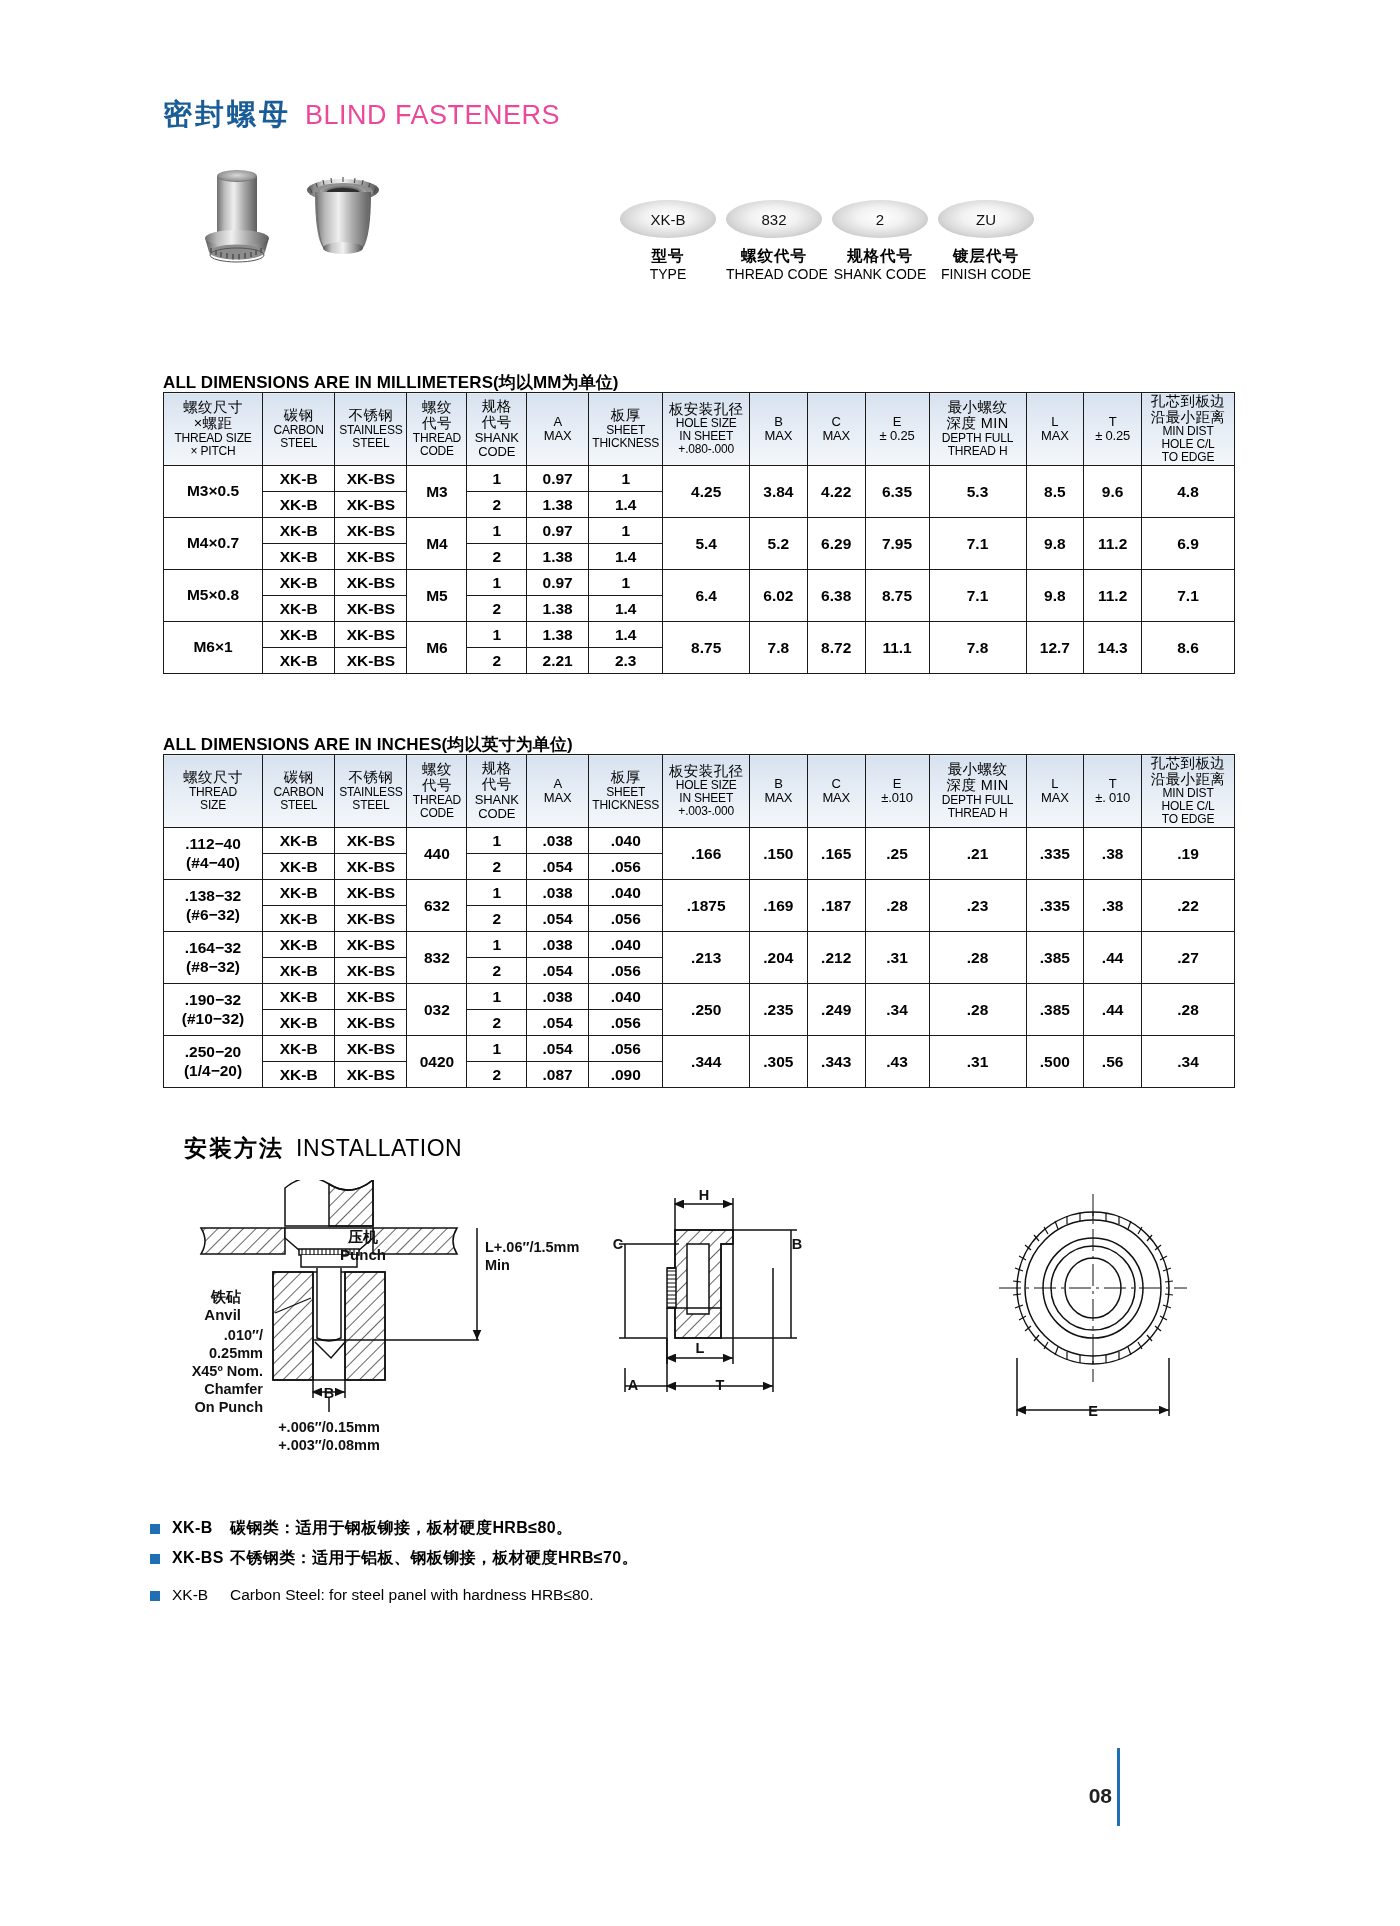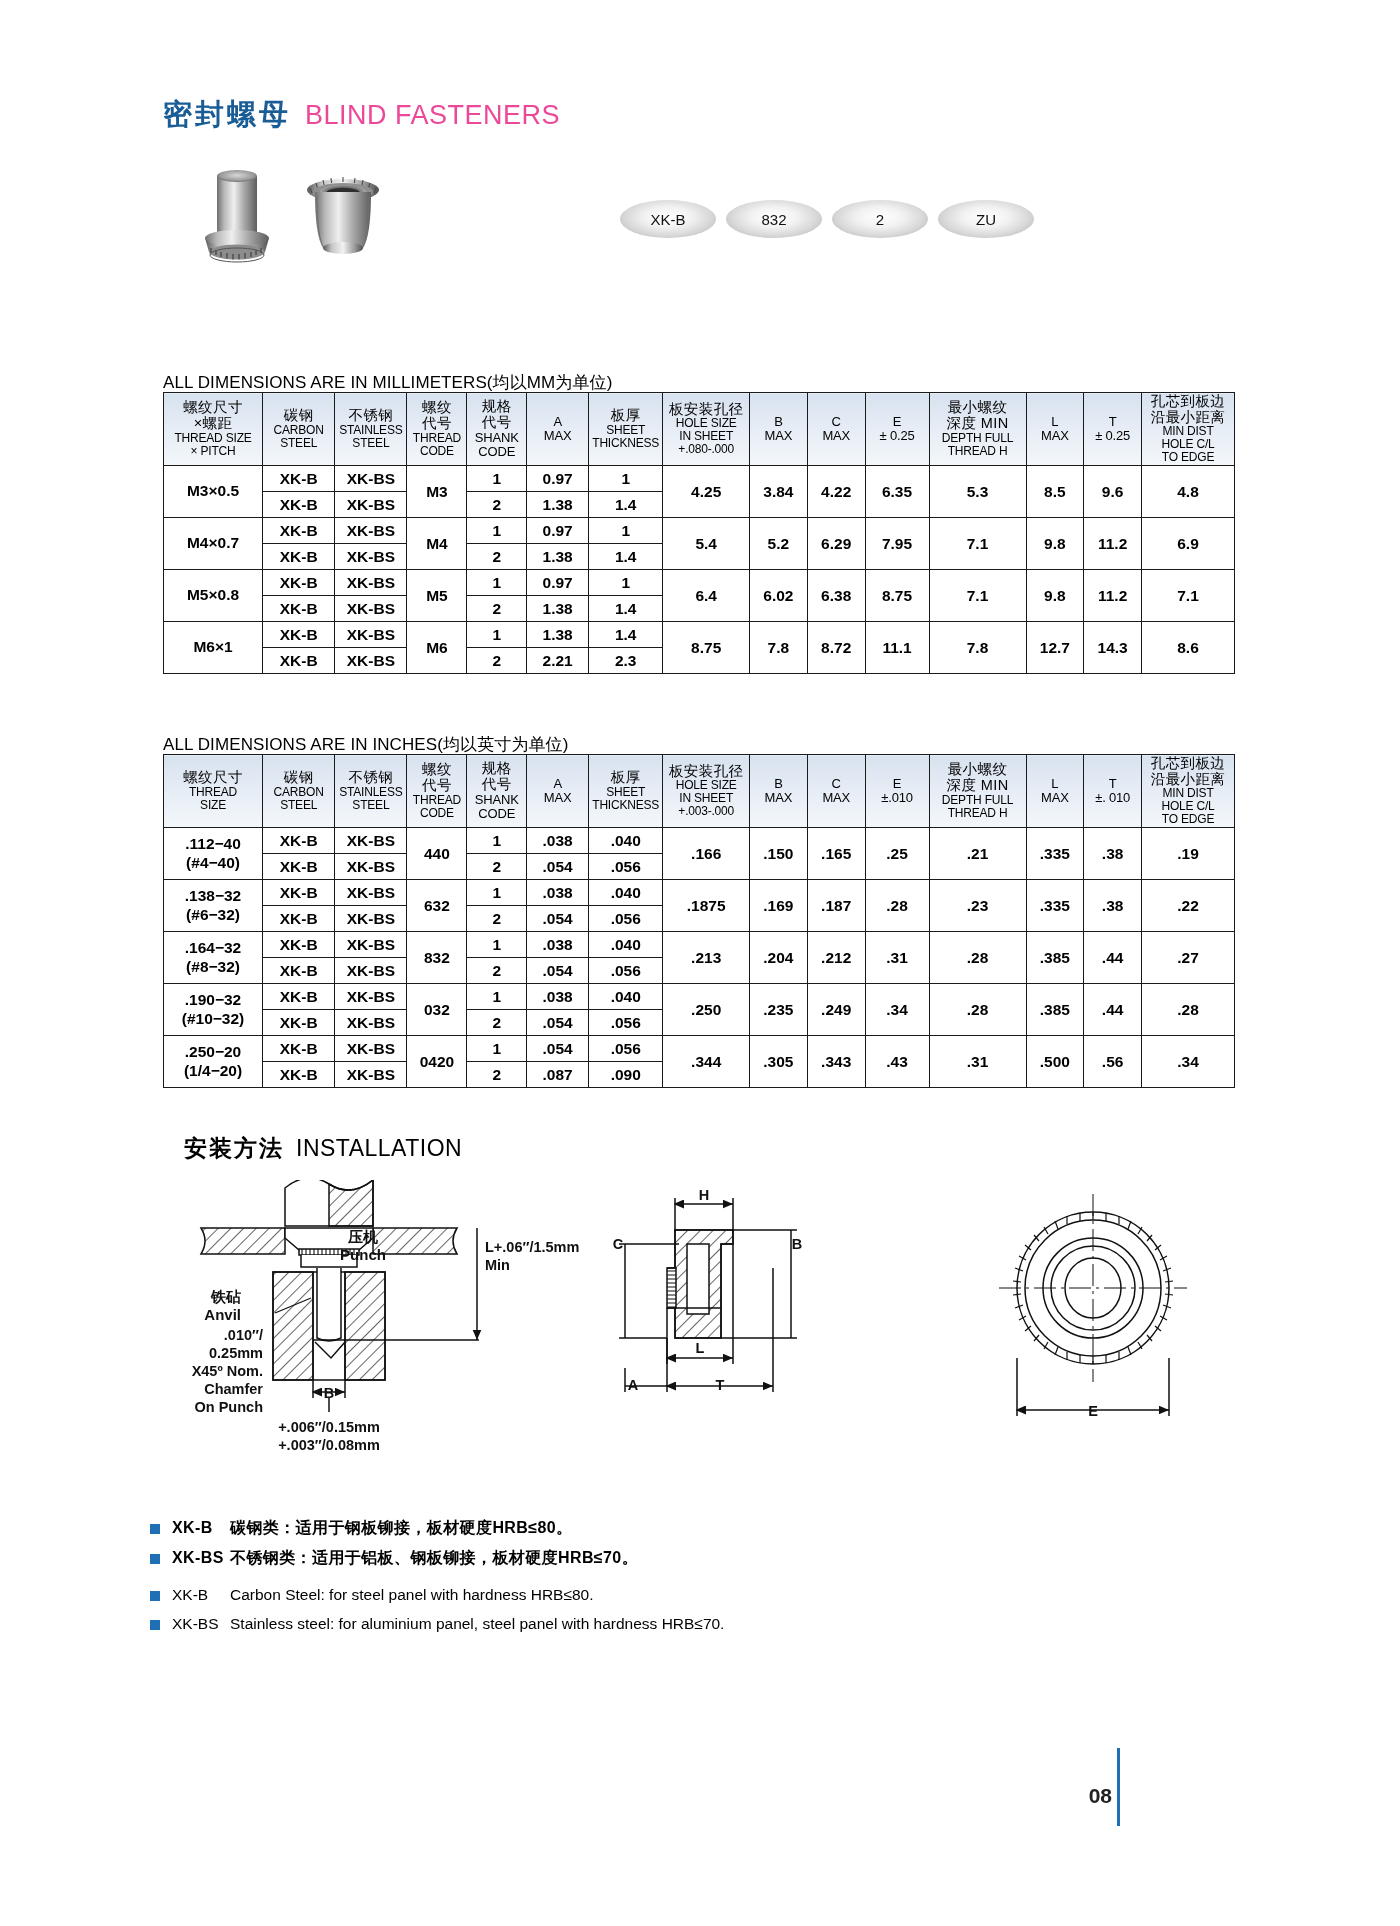--- a/index.html
+++ b/index.html
@@ -26,21 +26,21 @@
     background:radial-gradient(ellipse at 50% 45%, #ffffff 0%, #f2f2f2 34%, #d9d9d9 62%, #b8b8b8 88%, #a9a9a9 100%);
     display:flex;align-items:center;justify-content:center;
     font-size:15px;color:#111;
   }
   .legend-labels{display:flex;gap:10px;margin-top:8px;}
   .legend-lab{width:96px;text-align:center;line-height:1.28;}
   .legend-lab .cn{font-size:15.5px;font-weight:bold;letter-spacing:1px;white-space:nowrap;}
   .legend-lab .en{font-size:14px;white-space:nowrap;}
 
   
-  .cap{position:absolute;font-size:17px;font-weight:normal;letter-spacing:0.1px;}
+  .cap{position:absolute;font-size:17px;font-weight:bold;letter-spacing:0.1px;}
   #cap-mm{left:163px;top:371px;}
   #cap-in{left:163px;top:733px;text-align:center;}
 
   
   table.dim{
     position:absolute;border-collapse:collapse;
     table-layout:fixed;
   }
   #tbl-mm{left:163px;top:392px;width:1072px;}
   #tbl-in{left:163px;top:754px;width:1072px;}
@@ -149,20 +149,38 @@
     </svg>
   </div>
 
   <div class="legend">
     <div class="legend-ovals">
       <div class="oval">XK-B</div>
       <div class="oval">832</div>
       <div class="oval">2</div>
       <div class="oval">ZU</div>
     </div>
+    <div class="legend-labels">
+      <div class="legend-lab">
+        <div class="cn">型号</div>
+        <div class="en">TYPE</div>
+      </div>
+      <div class="legend-lab">
+        <div class="cn">螺纹代号</div>
+        <div class="en">THREAD CODE</div>
+      </div>
+      <div class="legend-lab">
+        <div class="cn">规格代号</div>
+        <div class="en">SHANK CODE</div>
+      </div>
+      <div class="legend-lab">
+        <div class="cn">镀层代号</div>
+        <div class="en">FINISH CODE</div>
+      </div>
+    </div>
   </div>
 
   <div class="cap" id="cap-mm">ALL DIMENSIONS ARE IN MILLIMETERS(均以MM为单位)</div>
   <div class="cap" id="cap-in">ALL DIMENSIONS ARE IN INCHES(均以英寸为单位)</div>
 
   <table class="dim" id="tbl-mm">
       <colgroup>
         <col style="width: 96px;">
         <col style="width: 70px;">
         <col style="width: 70px;">
@@ -1093,22 +1111,18 @@
     </div>
     <div class="note cn">
       <span class="bullet"></span>
       <span class="txt"><span class="code">XK-BS</span><span>不锈钢类：适用于铝板、钢板铆接，板材硬度HRB≤70。</span></span>
     </div>
     <div class="notes2">
       <div class="note en">
         <span class="bullet"></span>
         <span class="txt"><span class="code">XK-B</span><span>Carbon Steel: for steel panel with hardness HRB≤80.</span></span>
       </div>
-      <div class="note en">
-        <span class="bullet"></span>
-        <span class="txt"><span class="code">XK-BS</span><span>Stainless steel: for aluminium panel, steel panel with hardness HRB≤70.</span></span>
-      </div>
     </div>
   </div>
 
   <div class="pageno">08</div>
   <div class="pagerule"></div>
 </div>
 
 </body></html>

